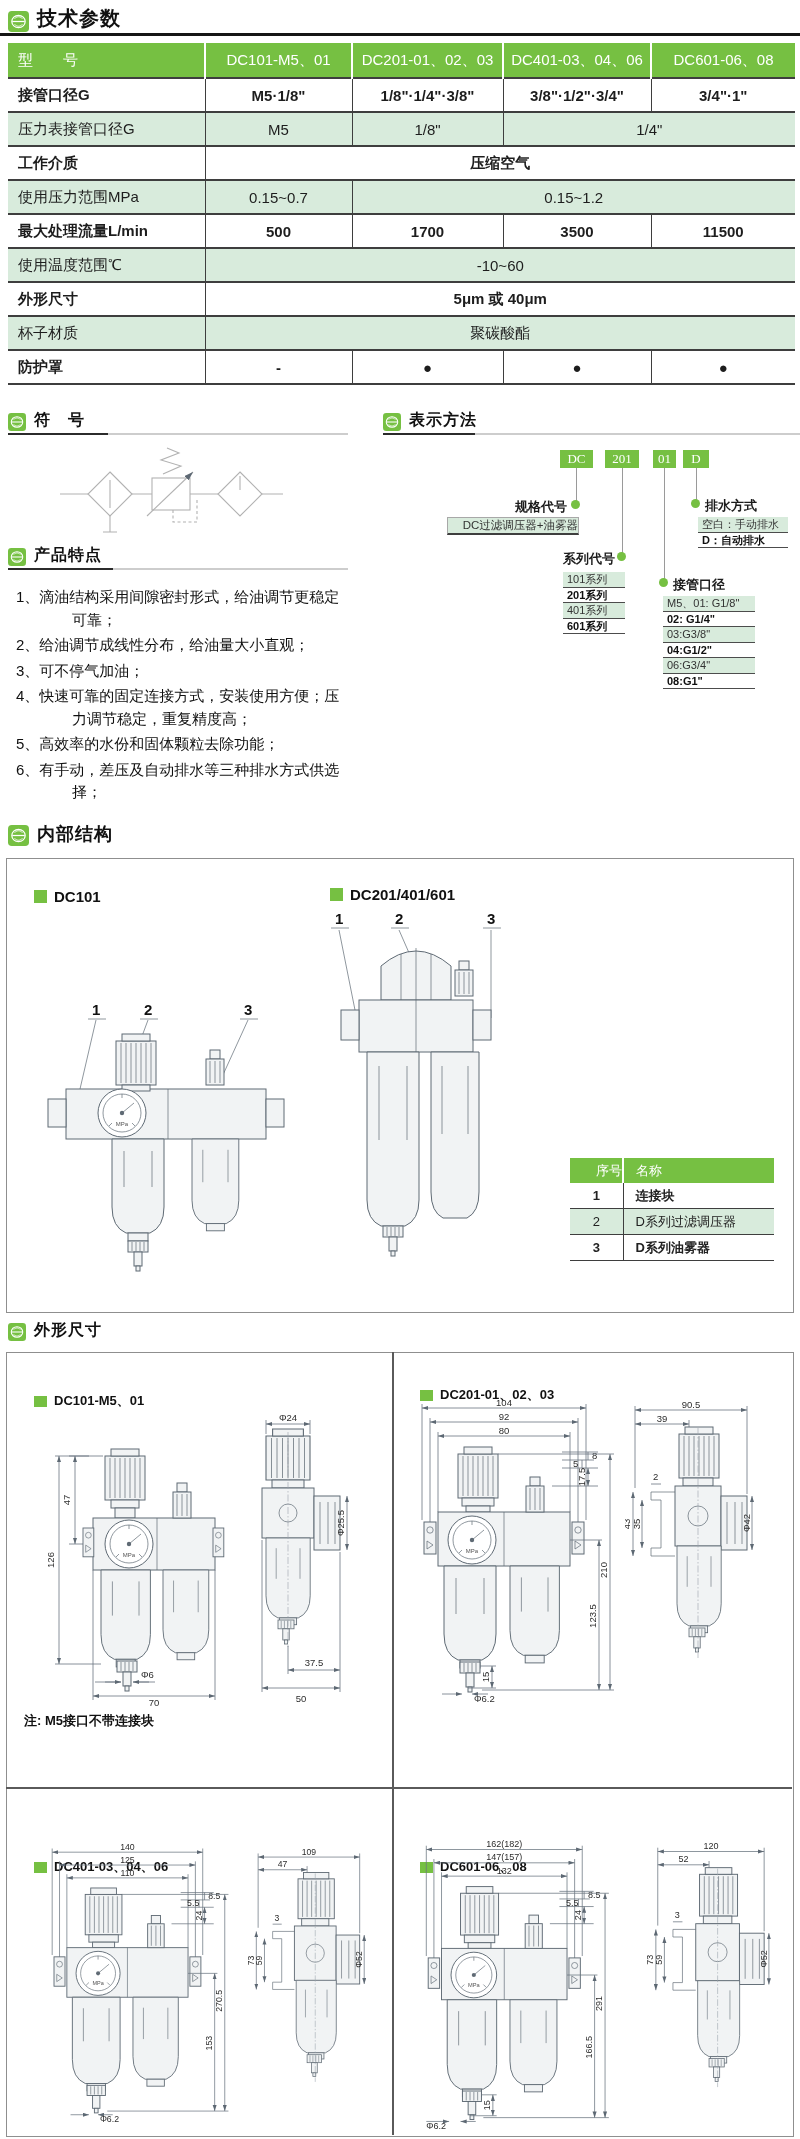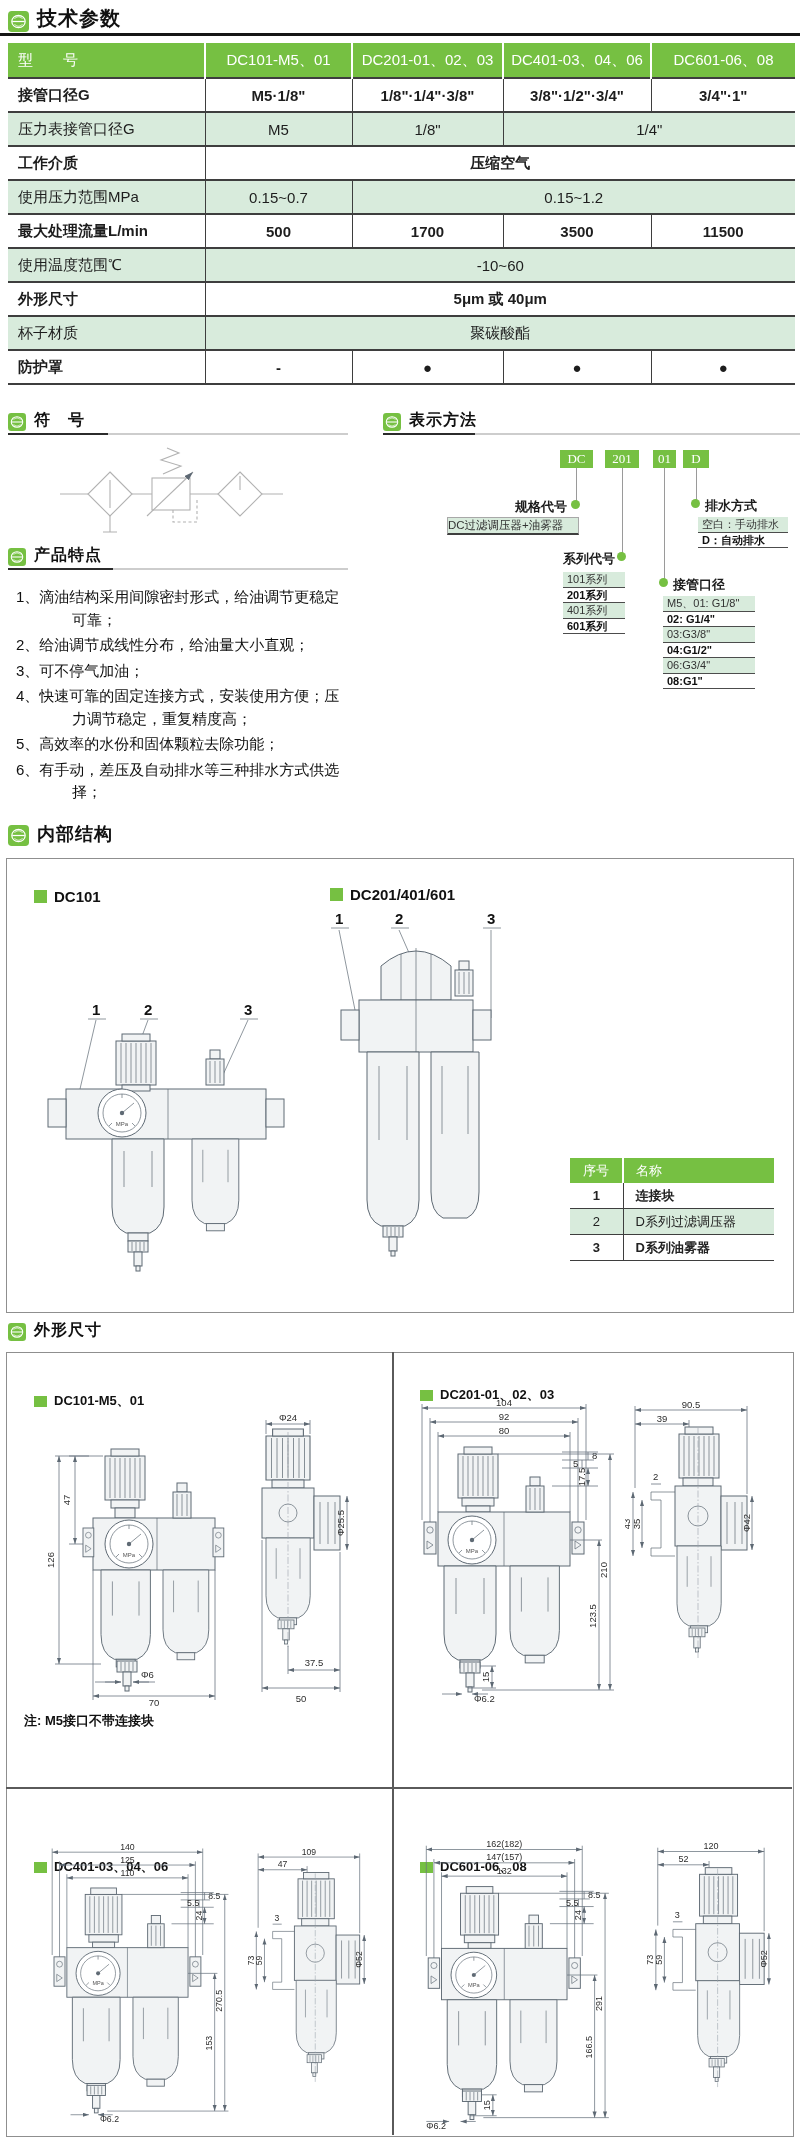--- a/index.html
+++ b/index.html
@@ -24,40 +24,40 @@
   .spec td.lbl{text-align:left;padding-left:10px}
   .spec tr.rw td{font-weight:bold;background:#fff}
   .spec tr.rg td{background:#d8ebdc;font-weight:normal}
   .spec tr.last td{border-bottom:2.5px solid #3e3e3e}
   
   .nota{position:absolute}
   .nbox{position:absolute;background:#76c042;color:#fff;text-align:center;font-family:"Liberation Serif",serif;font-size:13px;line-height:18px;height:18px}
   .nline{position:absolute;width:1px;background:#9a9a9a}
   .ndot{position:absolute;width:9px;height:9px;border-radius:50%;background:#76c042}
   .nlab{position:absolute;font-weight:bold;font-size:13px;color:#1c1c1c;white-space:nowrap}
-  .ndesc{position:absolute;background:#d8ebdc;border:1px solid #a8a8a8;border-bottom:2px solid #3e3e3e;font-size:11.5px;text-align:left;line-height:15px;color:#333;white-space:nowrap}
+  .ndesc{position:absolute;background:#d8ebdc;border:1px solid #a8a8a8;border-bottom:2px solid #3e3e3e;font-size:11.5px;text-align:right;line-height:15px;color:#333;white-space:nowrap}
   .nopt{position:absolute}
   .nopt div{font-size:11px;line-height:14.5px;height:14.5px;border-bottom:1.5px solid #4c4c4c;padding-left:4px;white-space:nowrap}
   .nopt div.g{background:#d8ebdc;color:#333}
   .nopt div.w{font-weight:bold;color:#101010;background:#fff}
   
   .feat{position:absolute;font-family:Liberation Sans, sans-serif;font-size:15px;color:#101010}
   .feat div{padding-left:64px;text-indent:-56px;line-height:1.5;margin-bottom:3px}
   
   .gbox{position:absolute;border:1.2px solid #8f8f8f;background:#fff}
   .sublab{position:absolute;display:flex;align-items:center;gap:7px;font-weight:bold;color:#111}
   .gsq{width:13px;height:13px;background:#76c042;flex:0 0 13px}
   .fs15{font-size:15px}.fs13{font-size:13px}
   
   .ptable{position:absolute;border-collapse:collapse;font-size:13px}
   .ptable td{height:25px;border-bottom:1.6px solid #3e3e3e;padding:0}
   .ptable tr.hd td{background:#76c042;color:#fff;border-bottom:none;font-size:13px}
   .ptable td.c1{width:52px;text-align:center}
   .ptable td.c2{width:138px;text-align:left;padding-left:12px}
-  .ptable tr.hd td.c1{border-right:2px solid #fff;text-align:center}
+  .ptable tr.hd td.c1{border-right:2px solid #fff;text-align:right}
   .ptable tr.hd td.c2{padding-left:12px}
   .ptable tr.b td.c1{border-right:1.6px solid #3e3e3e}
   .ptable tr.w td{background:#fff;font-weight:bold}
   .ptable tr.g td{background:#d8ebdc;font-weight:normal}
   .onote{position:absolute;font-weight:bold;font-size:13px;color:#111}
   .odiv{position:absolute;background:#5a5a5a}
   
   .drw .ol{stroke:#5f6a74;stroke-width:1;fill:#f1f3f4}
   .drw .th{stroke:#5f6a74;stroke-width:.7;fill:none}
   .drw .dl{stroke:#6a7580;stroke-width:.8;fill:none}

